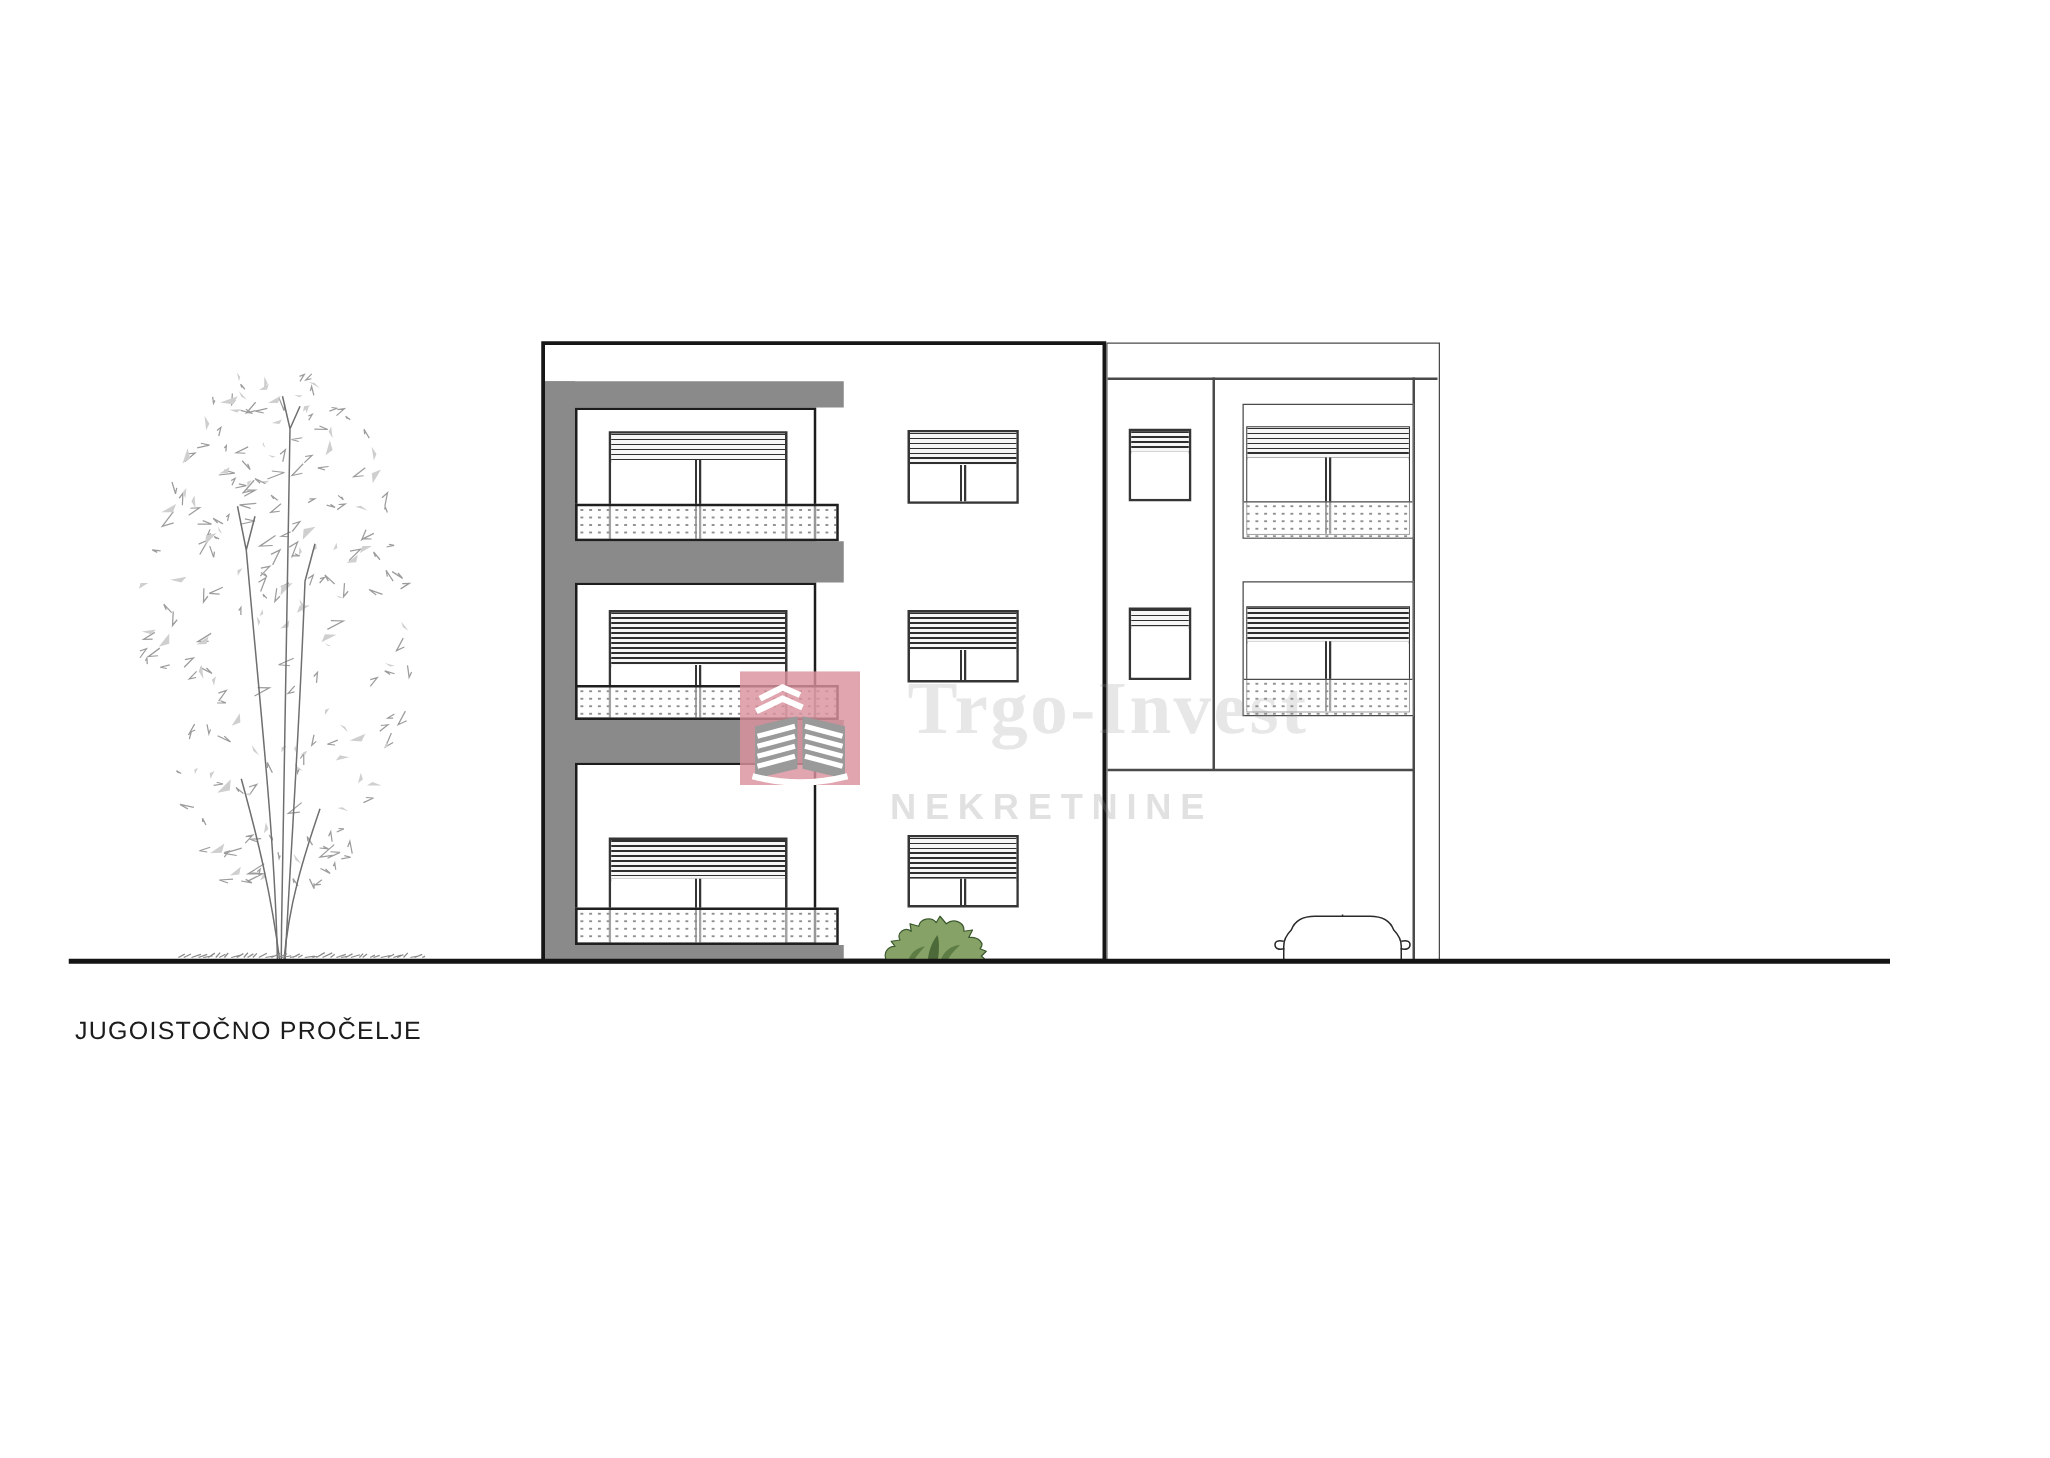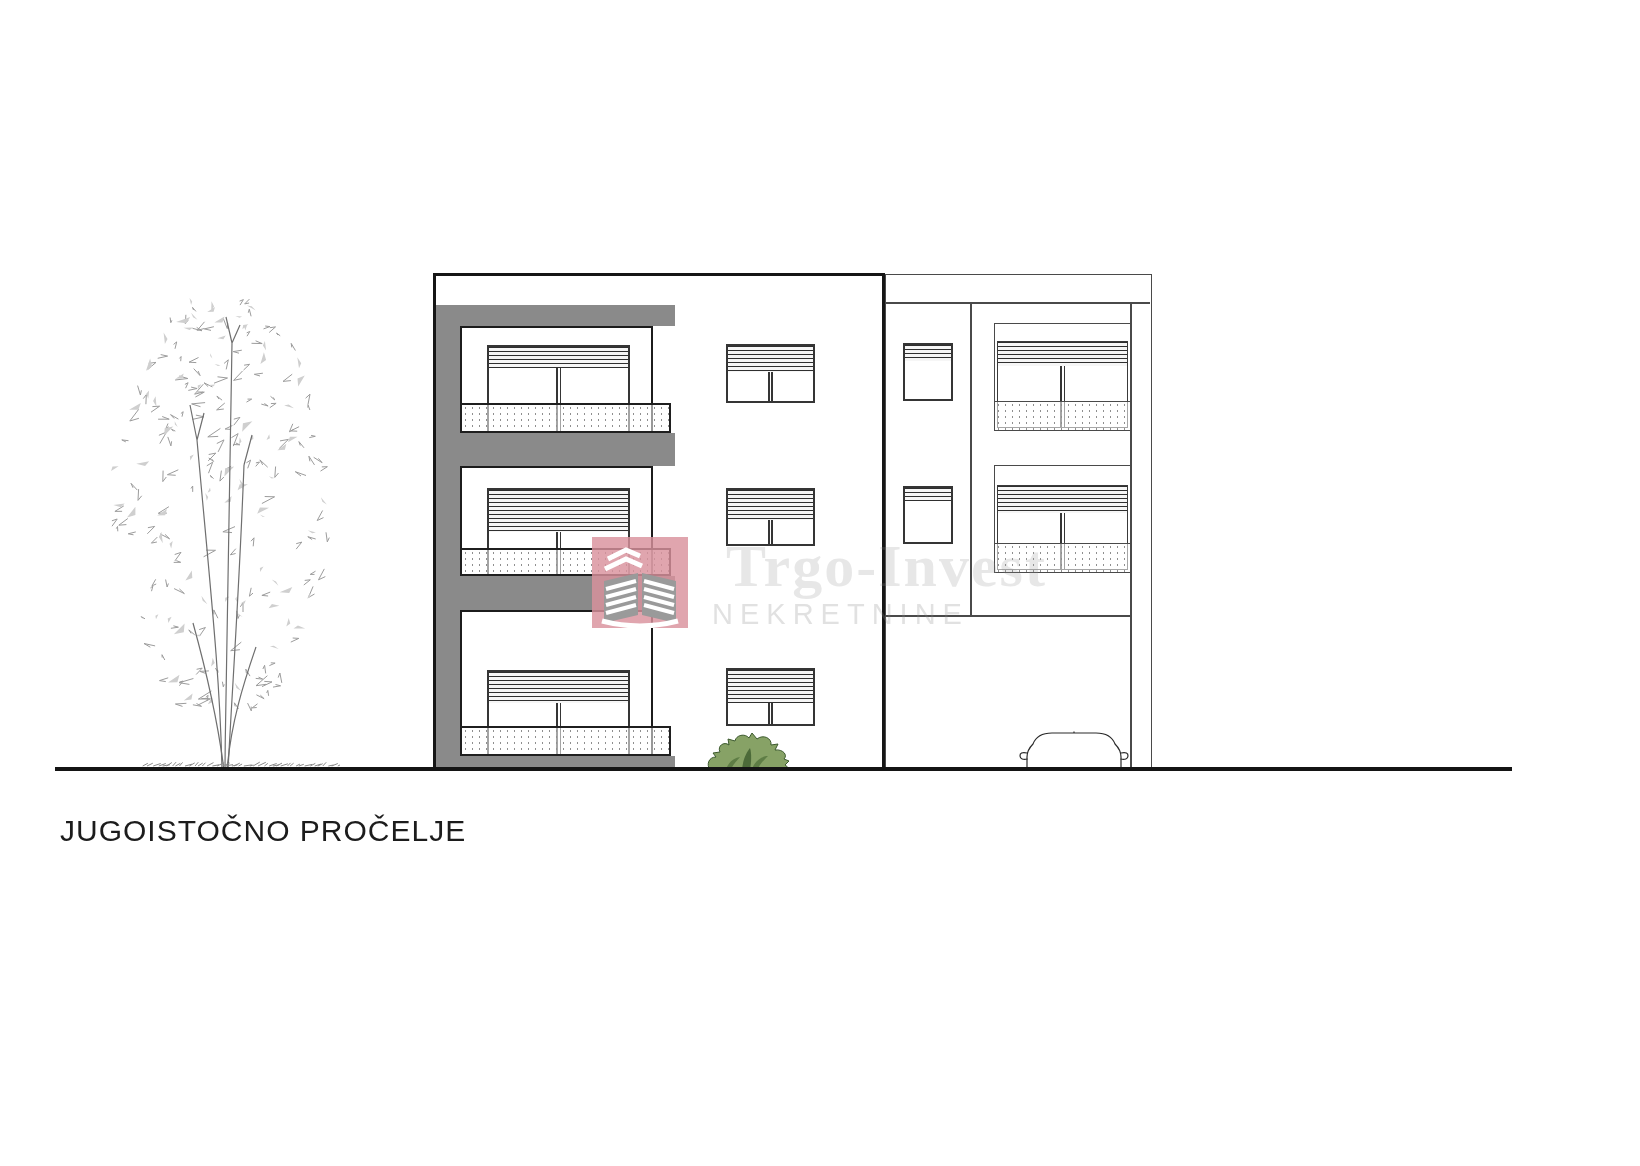--- a/index.html
+++ b/index.html
@@ -2,21 +2,21 @@
 <html><head>
 <meta charset="utf-8">
 <style>
   html,body{margin:0;padding:0;background:#ffffff;}
   body{width:1640px;height:1166px;position:relative;overflow:hidden;
        font-family:"Liberation Sans",sans-serif;}
   .abs{position:absolute;}
 
   
   .ground-line{left:55px;top:767px;width:1457px;height:4px;background:#141414;}
-  .drawing-title{left:60px;top:814px;font-size:30px;letter-spacing:1px;color:#1c1c1c;
+  .drawing-title{left:60px;top:814px;font-size:20px;letter-spacing:1px;color:#1c1c1c;
                  font-weight:400;white-space:nowrap;}
 
   
   .bldg-left{left:433px;top:273px;width:452px;height:497px;background:#fff;
              border:3px solid #161616;box-sizing:border-box;}
   .accent{background:#8a8a8a;}
   .spine{left:0;top:29px;width:24px;height:465px;}
   .band1{left:0;top:29px;width:239px;height:21px;}
   .band2{left:0;top:157px;width:239px;height:33px;}
   .band3{left:0;top:300px;width:239px;height:34px;}
@@ -73,21 +73,21 @@
   .lgw2 .lg-inner{top:19px;} .lgw2 .shutter{height:27px;}
   .sill{position:absolute;left:0;right:0;bottom:0;height:28px;border-top:1.5px solid #4a4a4a;
         background-color:rgba(255,255,255,0.55);
         background-image:radial-gradient(#8f8f8f 1px,rgba(0,0,0,0) 1.1px);
         background-size:7px 6px;}
 
   
   .wm-logo{left:592px;top:537px;width:96px;height:91px;}
   .wm-title{left:698px;top:532px;font-family:"Liberation Serif",serif;font-weight:700;
             font-size:60px;color:rgba(145,145,145,0.22);letter-spacing:2px;white-space:nowrap;margin-left:28px;}
-  .wm-sub{left:712px;top:598px;font-weight:400;font-size:29px;
+  .wm-sub{left:712px;top:630px;font-weight:700;font-size:29px;
           color:rgba(140,140,140,0.26);letter-spacing:7px;white-space:nowrap;}
 
   svg{display:block;}
 </style>
 </head>
 <body>
 
 <svg class="abs" style="left:100px;top:285px" width="240" height="488" viewBox="0 0 240 488">
   <g>
     <path class="leaf-open" d="M96.6,384.3L102.2,383.1L96.2,389.5M56.2,299.0L52.0,300.8L55.7,294.3M96.7,42.4L102.0,45.8L92.5,43.3M22.1,226.3L14.9,226.4L23.8,220.9M130.7,144.4L125.1,144.0L132.4,140.5M111.0,45.4L104.3,43.9L113.9,41.7M147.5,114.1L151.7,114.1L146.5,117.1M225.3,291.6L218.5,294.8L224.3,283.9M66.3,192.0L62.8,196.6L63.1,185.6M164.7,211.5L174.6,211.8L161.9,218.5M74.2,133.5L70.5,129.6L78.4,134.1M73.3,146.0L71.4,144.2L75.3,146.1M116.8,158.5L124.0,154.9L118.1,166.9M33.0,202.8L31.0,198.3L37.3,205.1M47.9,242.7L54.7,241.4L47.3,248.8M165.2,41.0L169.9,41.6L163.5,43.9M146.4,388.2L145.8,384.2L150.0,391.1M79.5,73.4L81.1,71.5L80.7,76.2M168.1,311.0L161.9,310.4L170.2,307.1M146.7,47.8L149.8,46.5L147.0,51.2M135.6,268.5L130.4,269.8L135.8,263.7M97.3,107.0L104.3,107.1L95.4,112.0M218.4,173.4L222.1,177.7L213.7,172.3M108.1,101.6L104.0,97.8L112.4,101.9M191.8,62.4L191.2,58.4L195.4,65.5M108.7,169.5L115.8,168.1L108.2,175.9M124.2,399.4L123.3,401.8L122.4,396.7M158.5,392.1L162.7,394.1L155.7,393.4M88.2,35.1L85.3,38.6L85.9,29.8M204.7,295.4L210.3,294.8L203.8,300.0M95.9,130.1L104.0,131.8L92.4,134.4M106.1,265.1L115.5,265.3L103.6,271.8M162.9,384.0L164.6,380.3L165.7,388.4M229.3,252.6L227.3,256.9L226.0,247.3M43.3,113.6L46.3,109.7L45.9,119.2M132.0,247.6L122.9,246.8L135.0,241.6M50.5,302.9L52.9,301.0L51.5,306.2M65.1,249.4L69.6,253.8L60.1,248.9M96.3,77.6L89.0,77.2L98.5,72.5M103.0,107.1L94.6,109.2L103.3,99.2M105.8,412.4L108.1,410.3L107.0,415.9M74.7,269.5L81.0,267.4L74.9,275.9M33.5,249.8L28.2,248.8L35.8,246.9M173.2,112.4L174.7,114.9L170.5,111.3M65.8,396.6L59.5,395.6L68.2,392.8M140.3,321.8L143.0,317.9L143.0,327.0M26.4,239.6L18.8,240.2L27.8,233.5M169.9,42.7L175.5,41.9L169.2,47.5M139.9,364.7L130.7,365.7L141.3,357.1M119.0,114.1L116.9,111.1L122.1,115.2M73.4,340.8L78.4,342.2L70.9,343.3M117.6,384.9L118.0,387.3L115.4,383.1M160.4,410.2L164.1,413.7L156.4,409.8M166.7,407.9L167.8,405.4L168.6,410.8M133.8,134.2L139.9,132.4L133.8,140.2M130.0,184.2L125.9,184.0L131.2,181.3M99.2,344.6L105.4,342.5L99.5,351.0M75.7,190.3L67.4,189.7L78.3,184.8M66.9,228.1L58.3,228.3L68.9,221.7M111.5,173.8L113.6,176.4L108.7,173.0M178.0,50.1L176.5,48.0L180.2,50.8M211.1,150.4L215.3,151.3L209.3,152.6M139.0,68.2L133.2,66.6L141.8,65.2M131.4,152.7L138.1,148.6L133.3,161.1M89.4,399.4L79.2,397.7L93.4,393.5M79.4,397.1L83.1,396.0L79.4,400.7M148.3,27.7L149.3,24.2L151.1,31.3M155.9,177.9L159.5,177.0L155.7,181.4M60.7,69.6L67.6,71.1L57.7,73.3M91.1,102.1L97.1,103.5L88.3,105.4M175.5,399.5L180.6,400.8L173.0,402.1M96.5,418.5L101.5,421.3L92.9,419.8M52.4,121.6L59.6,121.2L51.0,127.2M11.9,235.8L17.2,234.0L12.0,241.2M207.8,122.6L208.1,120.1L209.9,125.0M56.9,257.0L51.4,258.1L57.3,252.1M48.7,78.3L56.0,77.4L47.7,84.5M153.0,308.1L149.4,311.2L151.2,302.8M113.9,329.4L113.8,324.9L117.9,333.2M193.8,144.3L189.4,146.8L192.8,138.8M162.7,179.9L159.9,174.9L167.7,182.2M151.2,421.6L151.3,425.9L147.6,418.1M166.1,399.3L156.0,400.7L167.4,390.7M91.1,348.4L88.8,344.9L94.7,349.8M16.3,243.6L17.5,241.5L17.8,246.3M146.4,177.8L150.6,175.1L147.7,183.3M192.7,353.0L198.8,353.4L190.8,357.1M108.9,413.9L98.4,414.1L111.4,406.0M156.7,422.5L152.2,422.9L157.5,418.8M141.9,93.6L133.6,95.4L142.5,86.0M62.2,372.6L62.0,369.7L64.8,375.0M98.1,86.0L100.1,90.6L93.7,83.6M41.7,210.8L38.0,215.4L38.6,204.1M100.5,121.7L91.6,118.9L105.1,117.6M139.6,16.1L143.4,14.6L140.0,20.1M144.1,80.2L149.6,79.3L143.5,85.1M73.6,59.4L76.7,56.9L75.0,63.8M190.9,95.6L183.0,96.4L192.2,89.2M221.8,181.9L227.4,181.7L220.5,186.1M127.7,38.2L127.3,43.6L123.2,33.3M101.3,413.4L110.4,413.8L98.7,419.7M80.9,128.5L83.2,126.7L82.0,131.7M151.0,256.2L154.0,252.8L153.2,261.3M38.9,133.3L29.8,136.0L38.7,124.3M164.4,118.5L168.1,121.0L161.3,119.1M139.5,330.0L138.0,333.5L136.8,325.9M62.2,131.5L69.2,134.2L58.1,134.2M135.8,158.0L139.8,159.8L133.3,159.5M160.0,91.0L154.3,89.3L162.9,88.2M170.9,118.6L176.1,118.3L169.8,122.7M135.2,421.4L134.4,417.8L138.5,423.8M178.2,392.6L179.9,388.0L181.8,397.9M82.5,421.4L75.4,419.0L86.4,418.3M68.7,141.8L66.0,143.4L68.0,138.5M205.6,113.2L210.0,109.2L207.9,119.9M93.5,25.0L92.5,22.4L95.9,26.4M197.2,146.2L190.6,145.9L199.1,141.7M106.8,180.8L112.7,177.2L108.5,188.2M223.5,232.6L217.2,235.5L222.6,225.5M76.3,275.6L80.7,277.3L73.7,277.4M58.9,150.3L66.5,147.0L59.8,158.6M214.5,309.0L208.4,312.5L213.1,301.4M118.2,151.4L107.8,151.9L120.4,143.4M155.6,55.8L162.2,58.6L151.5,58.3M71.9,35.3L70.8,37.7L70.1,32.5M149.1,18.0L144.7,18.9L149.4,14.1M79.4,303.9L84.4,308.6L74.1,303.6M178.5,188.0L174.8,192.4L175.6,181.5M50.3,362.2L44.0,358.5L55.1,360.9M209.9,176.3L208.9,171.2L214.5,179.9M164.3,396.4L172.0,396.9L162.0,401.6M180.0,155.9L188.4,154.4L179.2,163.5M212.1,254.6L207.8,251.7L215.7,254.0M105.7,388.4L99.9,386.4L108.9,385.9M104.3,43.5L97.2,45.4L104.5,36.8M25.8,156.9L21.8,154.9L28.5,155.7M196.2,258.7L201.8,257.1L196.2,264.1M117.5,91.8L127.5,93.0L114.0,98.2M91.0,203.5L92.7,201.0L92.7,206.9M84.9,99.4L88.1,97.7L85.6,103.2M170.8,377.8L175.1,378.1L169.4,380.6M200.3,160.5L198.9,156.6L204.0,162.8M79.4,91.0L87.8,93.5L75.1,95.0M214.5,289.4L210.2,289.4L215.5,286.2M42.9,333.4L41.2,331.6L45.0,333.8M71.6,156.3L70.9,160.9L67.8,151.9M68.4,298.5L67.1,302.0L65.6,294.5M111.4,192.6L110.4,190.4L113.5,193.7M124.1,78.4L128.3,74.8L126.2,84.4M201.0,191.0L195.3,186.7L206.0,190.5M123.8,124.0L116.6,124.9L124.8,118.0M123.9,192.0L119.9,196.1L121.4,185.6M41.4,105.3L40.4,110.0L37.6,100.6" fill="none" stroke="#9c9c9c" stroke-width="1"></path>

